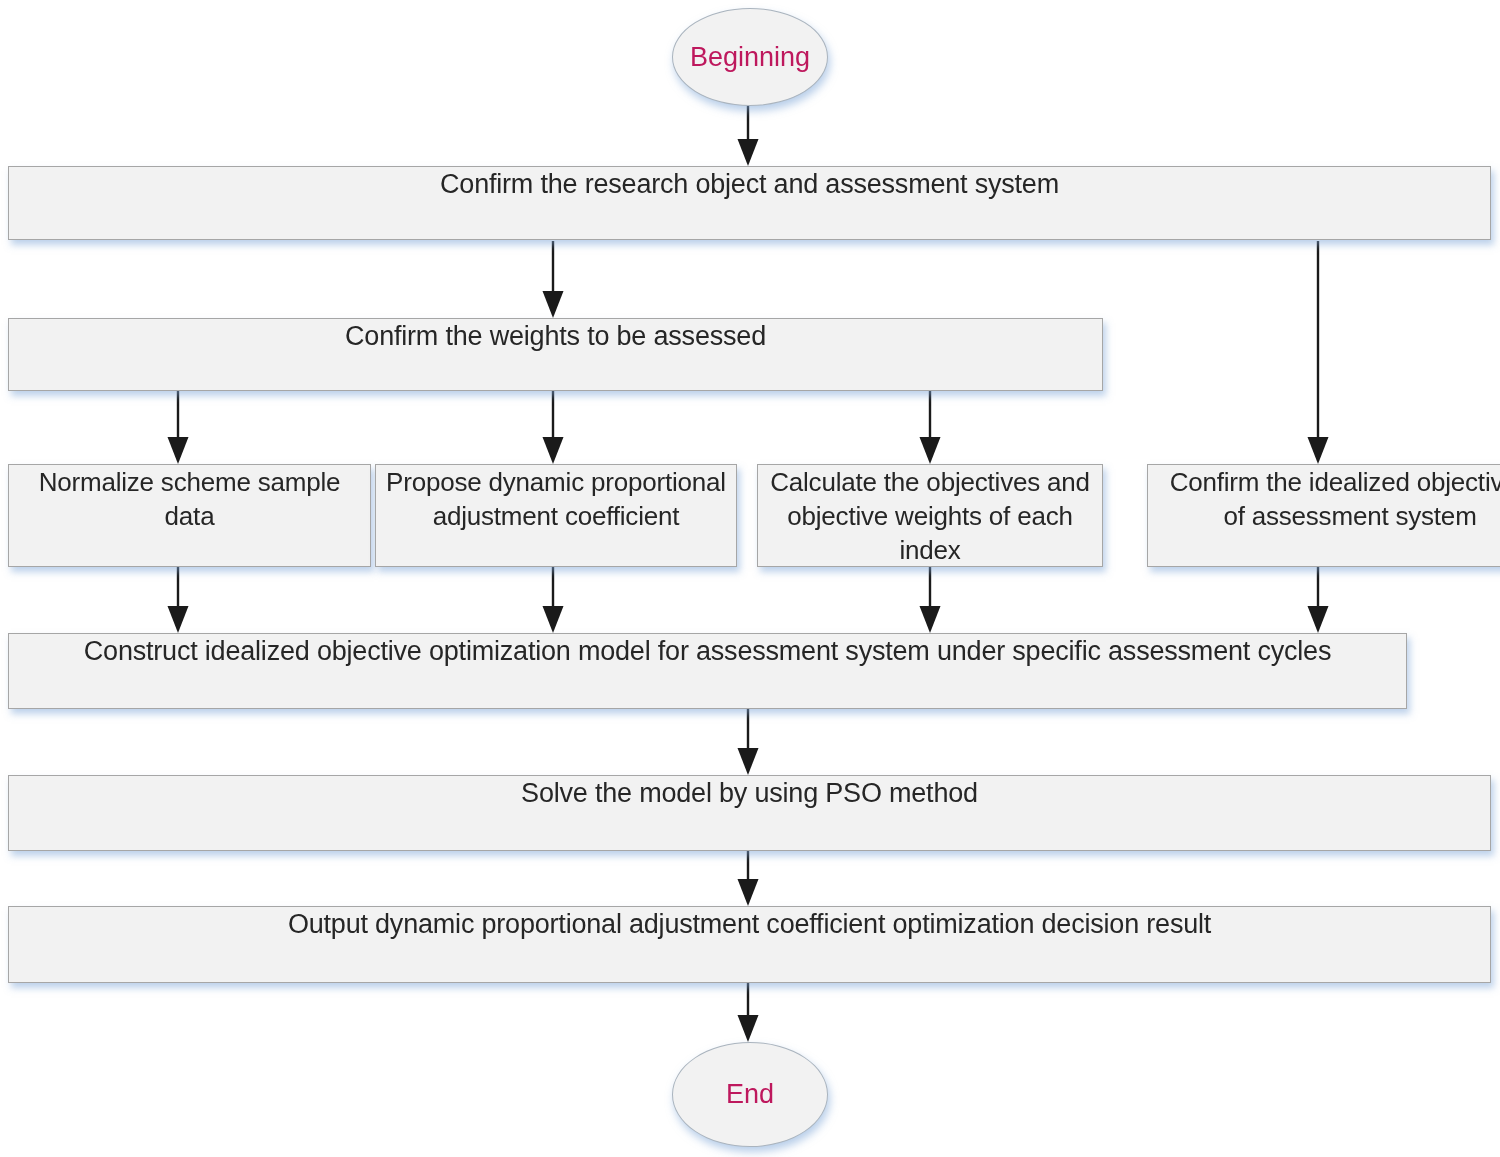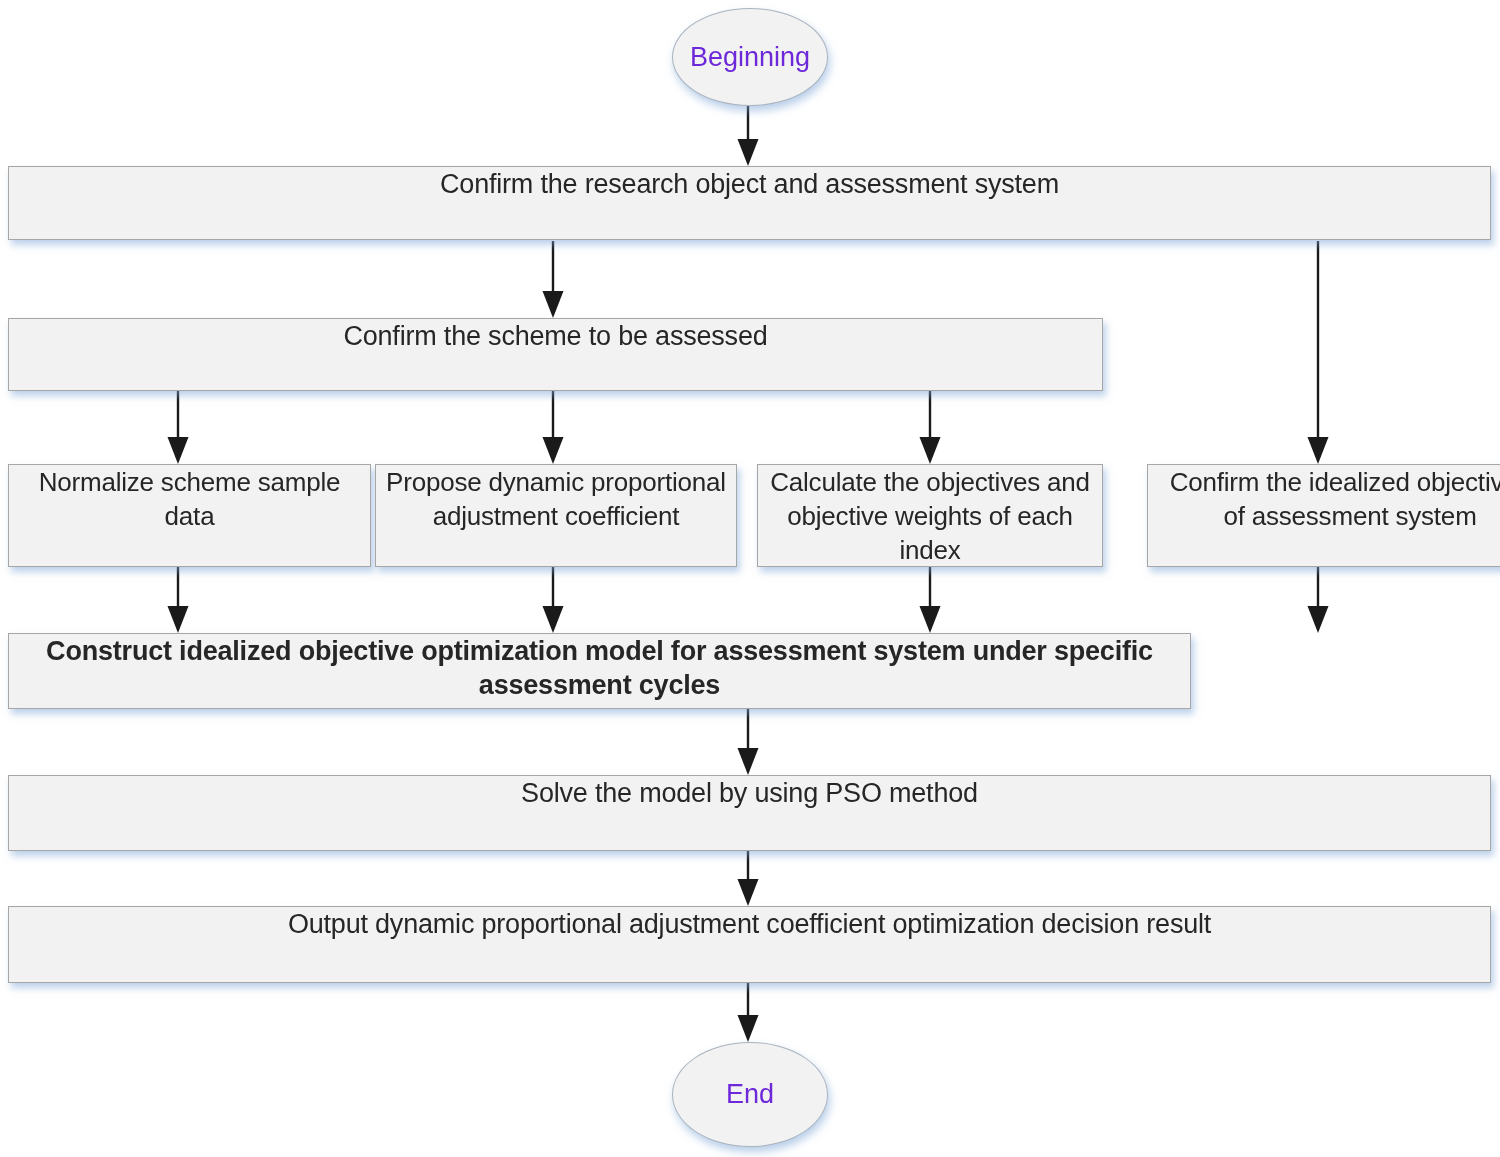--- a/index.html
+++ b/index.html
@@ -36,21 +36,21 @@
   .terminator {
     position: absolute;
     box-sizing: border-box;
     background: #f2f2f2;
     border: 1.5px solid #aab4be;
     border-radius: 50%;
     box-shadow: 2px 5px 8px rgba(125, 165, 215, 0.55);
     display: flex;
     align-items: center;
     justify-content: center;
-    color: #6d28d9;
+    color: #be185d;
     font-size: 27px;
   }
   #arrow-layer {
     position: absolute;
     left: 0;
     top: 0;
     pointer-events: none;
   }
   #arrow-layer line {
     stroke: #1a1a1a;
@@ -136,40 +136,40 @@
 
   <div class="terminator" style="left:672px; top:8px; width:156px; height:98px;">
     <span>Beginning</span>
   </div>
 
   <div class="node" style="left:8px; top:166px; width:1483px; height:74px;">
     <span>Confirm the research object and assessment system</span>
   </div>
 
   <div class="node" style="left:8px; top:318px; width:1095px; height:73px;">
-    <span>Confirm the scheme to be assessed</span>
+    <span>Confirm the weights to be assessed</span>
   </div>
 
   <div class="node small" style="left:8px; top:464px; width:363px; height:103px;">
     <span>Normalize scheme sample data</span>
   </div>
 
   <div class="node small" style="left:375px; top:464px; width:362px; height:103px;">
     <span>Propose dynamic proportional adjustment coefficient</span>
   </div>
 
   <div class="node small" style="left:757px; top:464px; width:346px; height:103px;">
     <span>Calculate the objectives and objective weights of each index</span>
   </div>
 
   <div class="node small" style="left:1147px; top:464px; width:406px; height:103px;">
     <span>Confirm the idealized objectives of assessment system</span>
   </div>
 
-  <div class="node" style="left:8px; top:633px; width:1183px; height:76px;font-weight:bold;">
+  <div class="node" style="left:8px; top:633px; width:1399px; height:76px;">
     <span>Construct idealized objective optimization model for assessment system under specific assessment cycles</span>
   </div>
 
   <div class="node" style="left:8px; top:775px; width:1483px; height:76px;">
     <span>Solve the model by using PSO method</span>
   </div>
 
   <div class="node" style="left:8px; top:906px; width:1483px; height:77px;">
     <span>Output dynamic proportional adjustment coefficient optimization decision result</span>
   </div>

